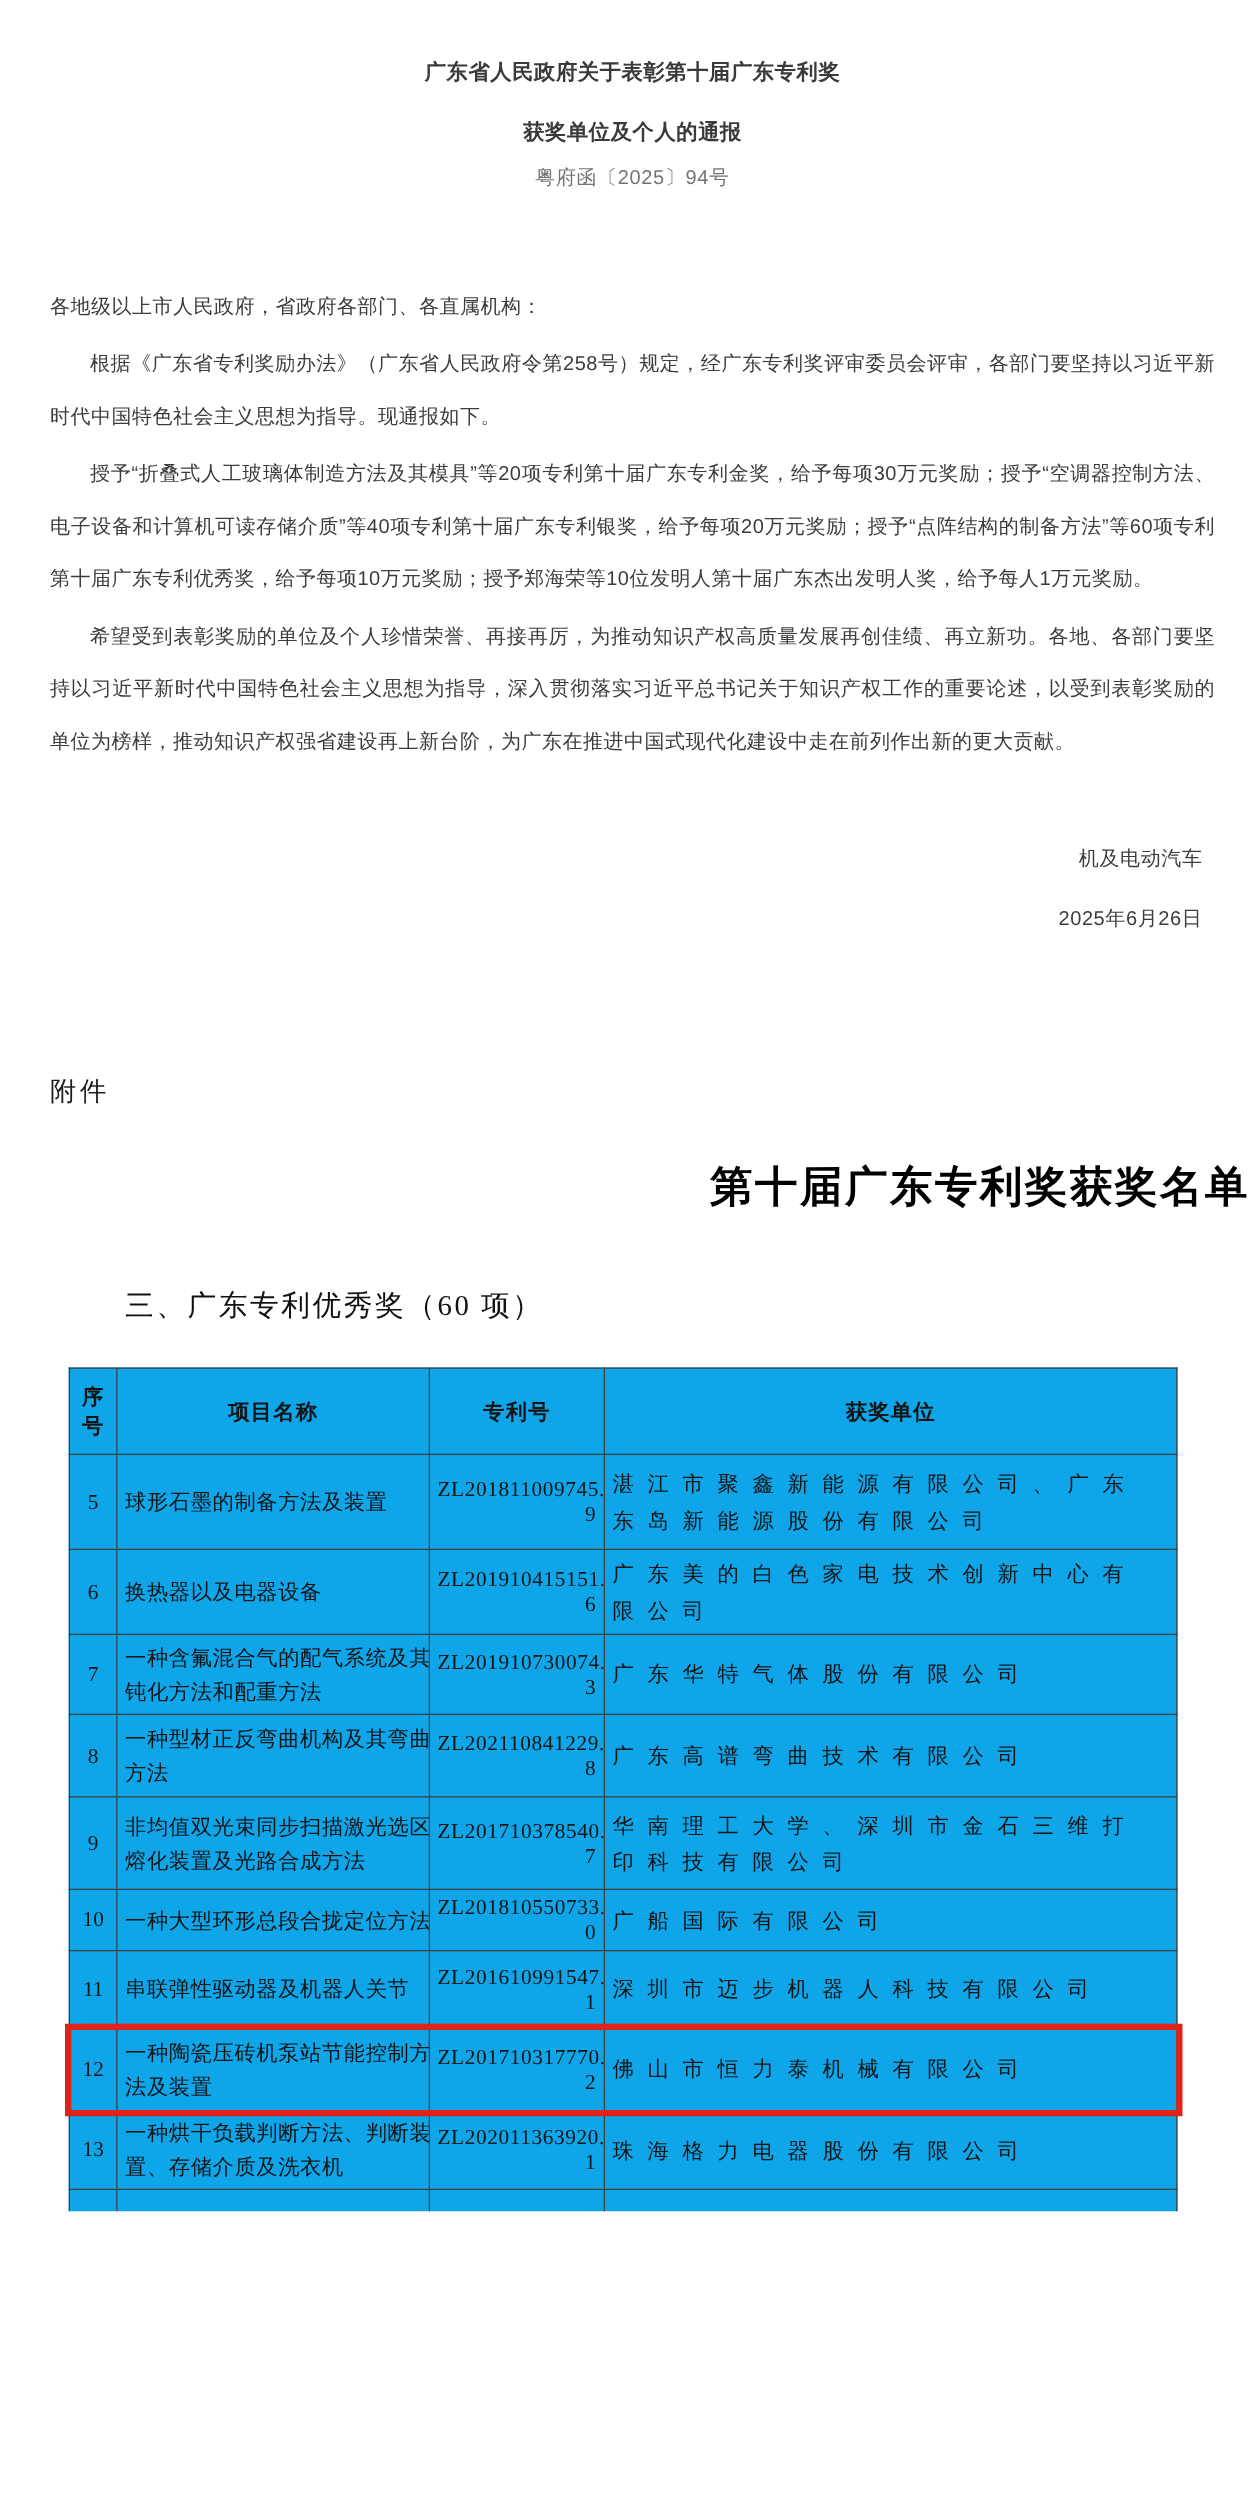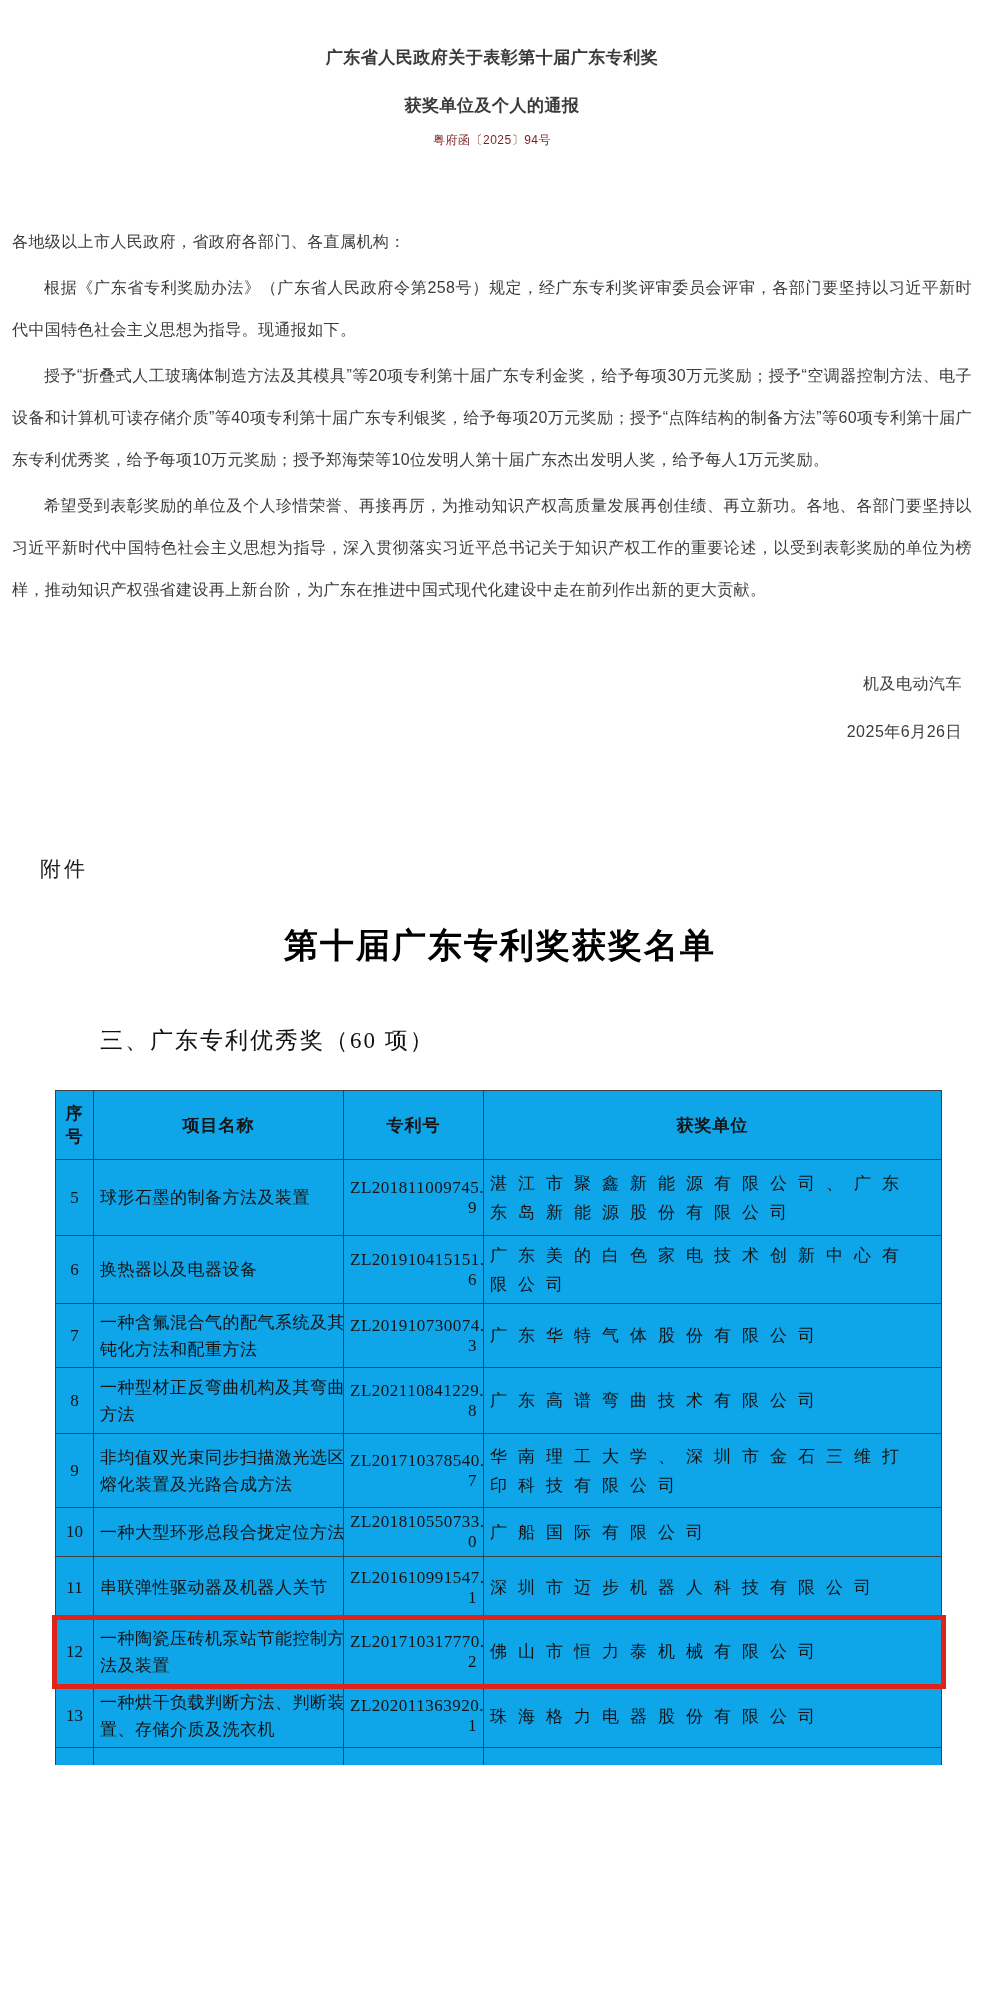--- a/index.html
+++ b/index.html
@@ -8,30 +8,30 @@
     width:1000px;
     min-height:1997px;
     margin:0 auto;
     background:#ffffff;
     overflow:hidden;
     font-family:"Liberation Sans","DejaVu Sans",sans-serif;
     color:#3c3c3c;
   }
 
   
-  .doc-top { padding:46px 28px 0 12px; }
+  .doc-top { padding:46px 28px 0 40px; }
   .doc-title {
     margin:0; text-align:center;
     font-size:17px; font-weight:bold; color:#3a3a3a;
     letter-spacing:0.5px;
   }
   .doc-title.line2 { margin-top:25px; }
   .doc-number {
     margin-top:15px; text-align:center;
-    font-size:12px; color:#7f1d1d; letter-spacing:0.5px;
+    font-size:16px; color:#737373; letter-spacing:0.5px;
   }
   .salutation {
     margin:72px 0 0 0;
     font-size:16px; line-height:42px; letter-spacing:0.4px;
   }
   .para {
     margin:4px 0 0 0;
     font-size:16px; line-height:42px; letter-spacing:0.4px;
     text-indent:2em; text-align:justify;
   }
@@ -53,21 +53,21 @@
     color:#141414;
     font-family:"Liberation Serif","DejaVu Serif",serif;
   }
   .attach-label {
     margin-left:40px;
     font-size:21px; font-weight:500; color:#1d1d1d;
     font-family:"Liberation Sans","DejaVu Sans",sans-serif;
     letter-spacing:3px;
   }
   .attach-title {
-    margin:40px 0 0 0; text-align:center;
+    margin:40px 0 0 0; text-align:right;
     font-size:34px; font-weight:bold; color:#000000;
     letter-spacing:2px;
   }
   .section-heading {
     margin:56px 0 0 100px;
     font-size:23px; font-weight:normal; color:#111111;
     letter-spacing:2px;
   }
 
   

